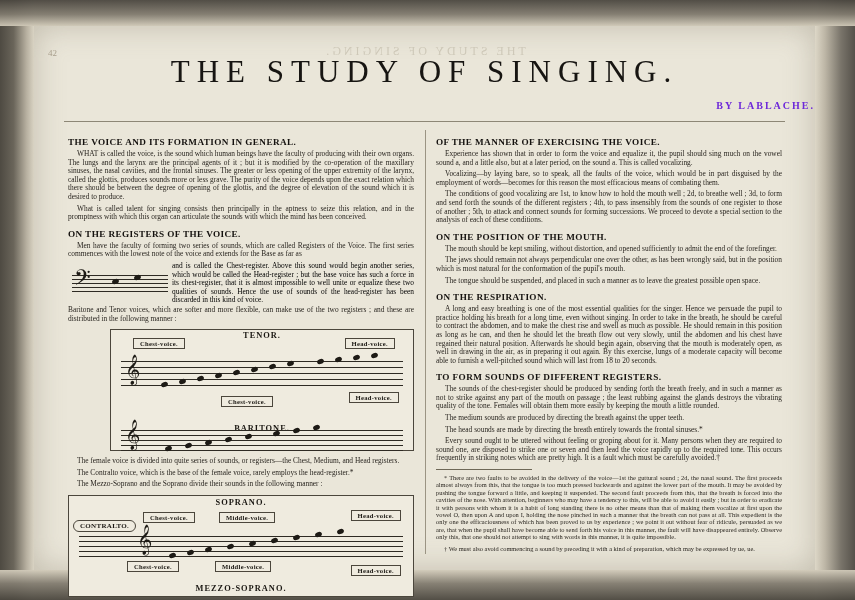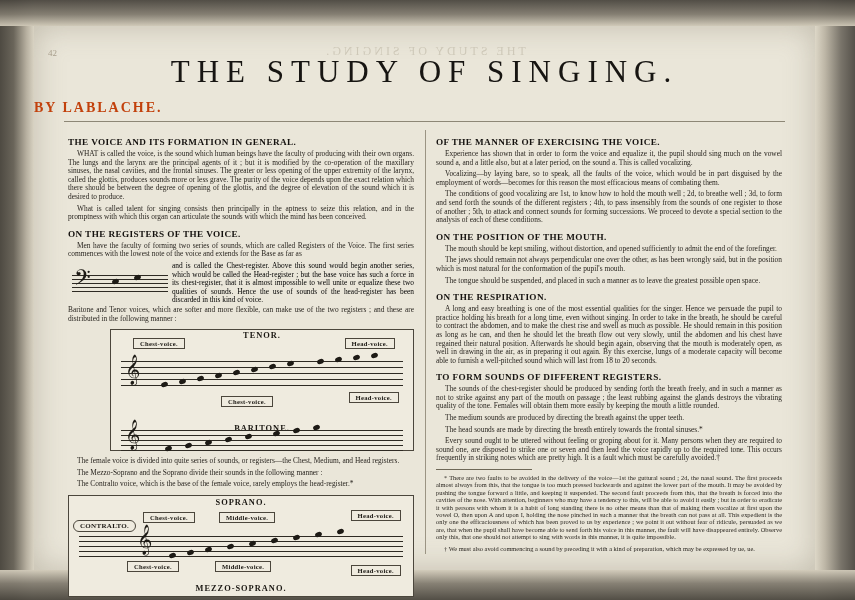--- a/index.html
+++ b/index.html
@@ -33,22 +33,22 @@
     text-align:center;color:#b9b2a0;font-size:12px;letter-spacing:3px;
     font-family:"Liberation Serif", serif;
     transform:scaleX(-1);opacity:.55;
   }
   h1.title{
     margin:0;padding:28px 0 0 0;text-align:center;
     font-size:31px;letter-spacing:7px;font-weight:400;color:#171512;
     font-family:"Liberation Serif", serif;
   }
   h2.byline{
-    margin:10px 0 0 0;text-align:left;font-size:14px;letter-spacing:2px;
-    font-weight:700;color:#c2410c;
+    margin:10px 0 0 0;text-align:right;font-size:10px;letter-spacing:2px;
+    font-weight:700;color:#6d28d9;
   }
   .rule{
     position:absolute;left:30px;right:30px;top:95px;height:1px;background:#8d8776;
   }
   .cols{
     position:absolute;left:34px;top:104px;width:714px;height:424px;
     display:flex;gap:22px;
   }
   .col{width:346px;position:relative;}
   .divider{
@@ -180,22 +180,22 @@
             <span class="note" style="left:84px;top:12px;"></span>
             <span class="note" style="left:104px;top:9px;"></span>
             <span class="note" style="left:124px;top:6px;"></span>
             <span class="note" style="left:152px;top:3px;"></span>
             <span class="note" style="left:172px;top:0px;"></span>
             <span class="note" style="left:192px;top:-3px;"></span>
           </div>
         </div>
 
         <p class="body">The female voice is divided into quite series of sounds, or registers—the Chest, Medium, and Head registers.</p>
+        <p class="body">The Contralto voice, which is the base of the female voice, rarely employs the head-register.*</p>
         <p class="body">The Mezzo-Soprano and the Soprano divide their sounds in the following manner :</p>
-        <p class="body">The Contralto voice, which is the base of the female voice, rarely employs the head-register.*</p>
 
         <div class="fig" style="height:100px;">
           <div class="voicename" style="padding-top:2px;">SOPRANO.</div>
 
           <div class="lab" style="left:4px;top:24px;font-size:7px;border-radius:6px;">CONTRALTO.</div>
           <div class="lab" style="left:74px;top:16px;">Chest-voice.</div>
           <div class="lab" style="left:150px;top:16px;">Middle-voice.</div>
           <div class="lab" style="right:12px;top:14px;">Head-voice.</div>
 
           <div class="stafflines" style="margin-top:26px;height:26px;">

